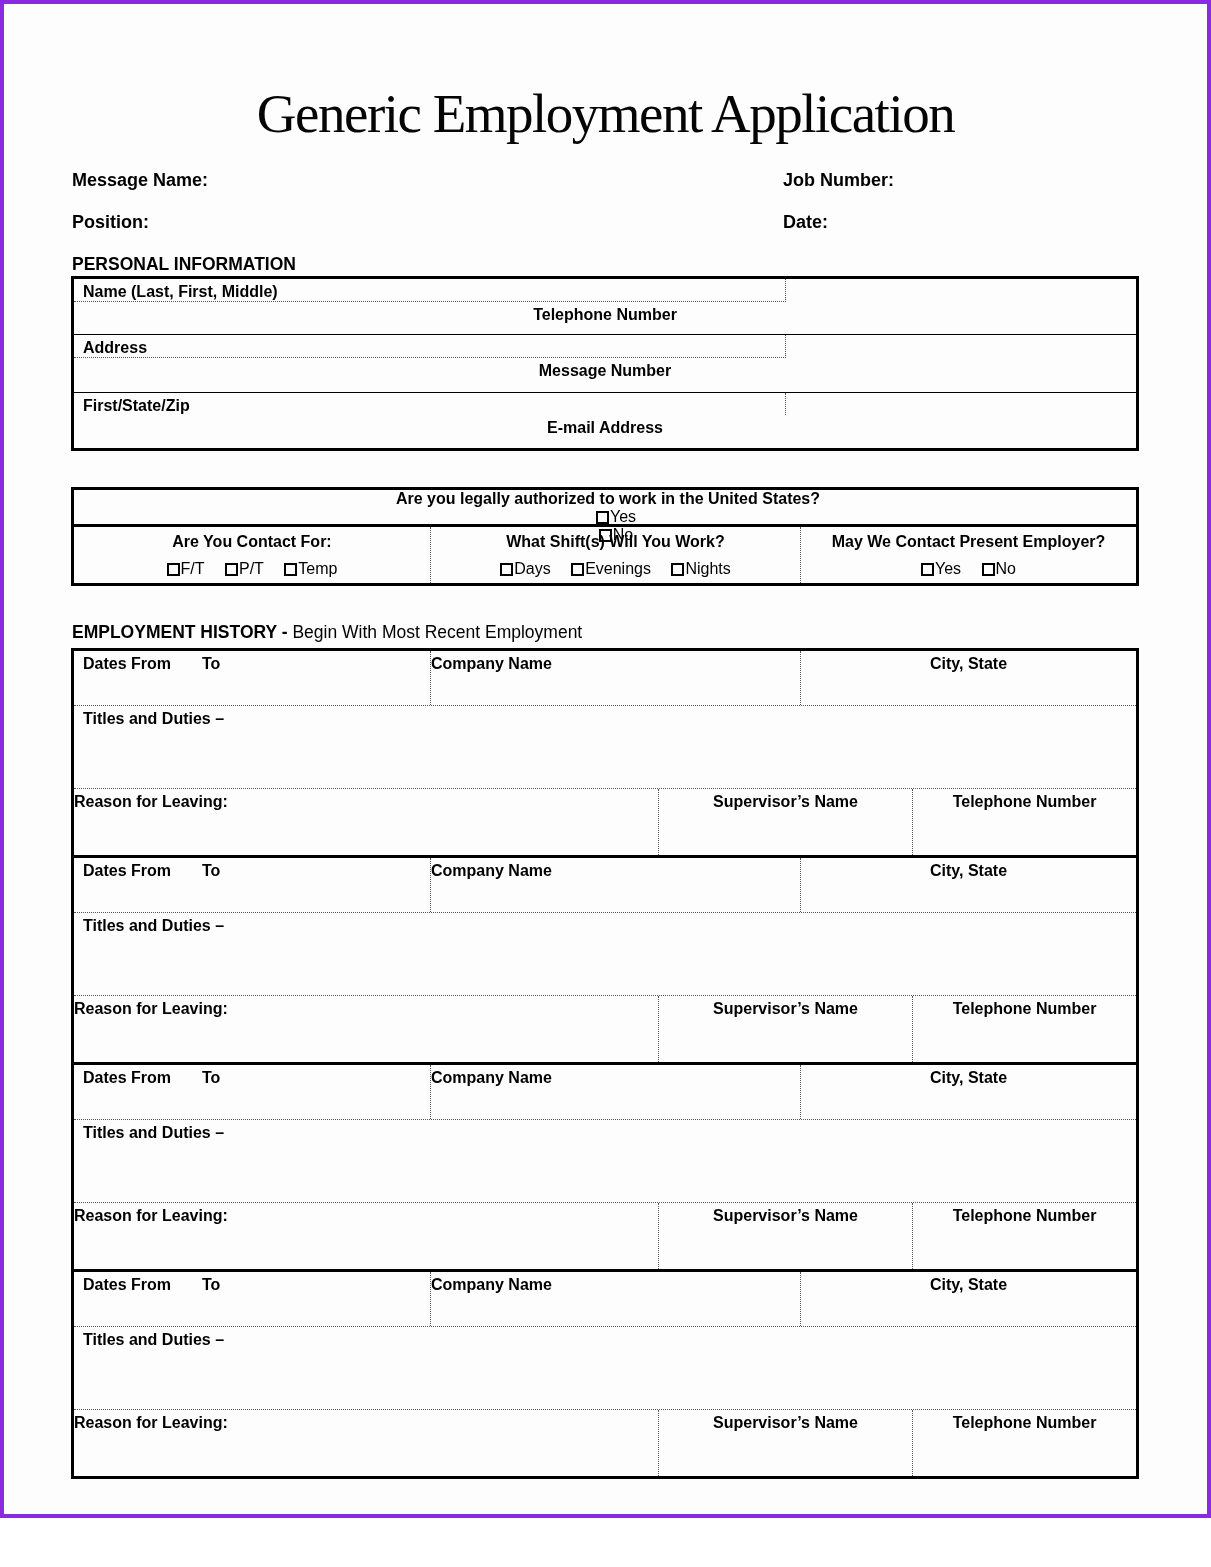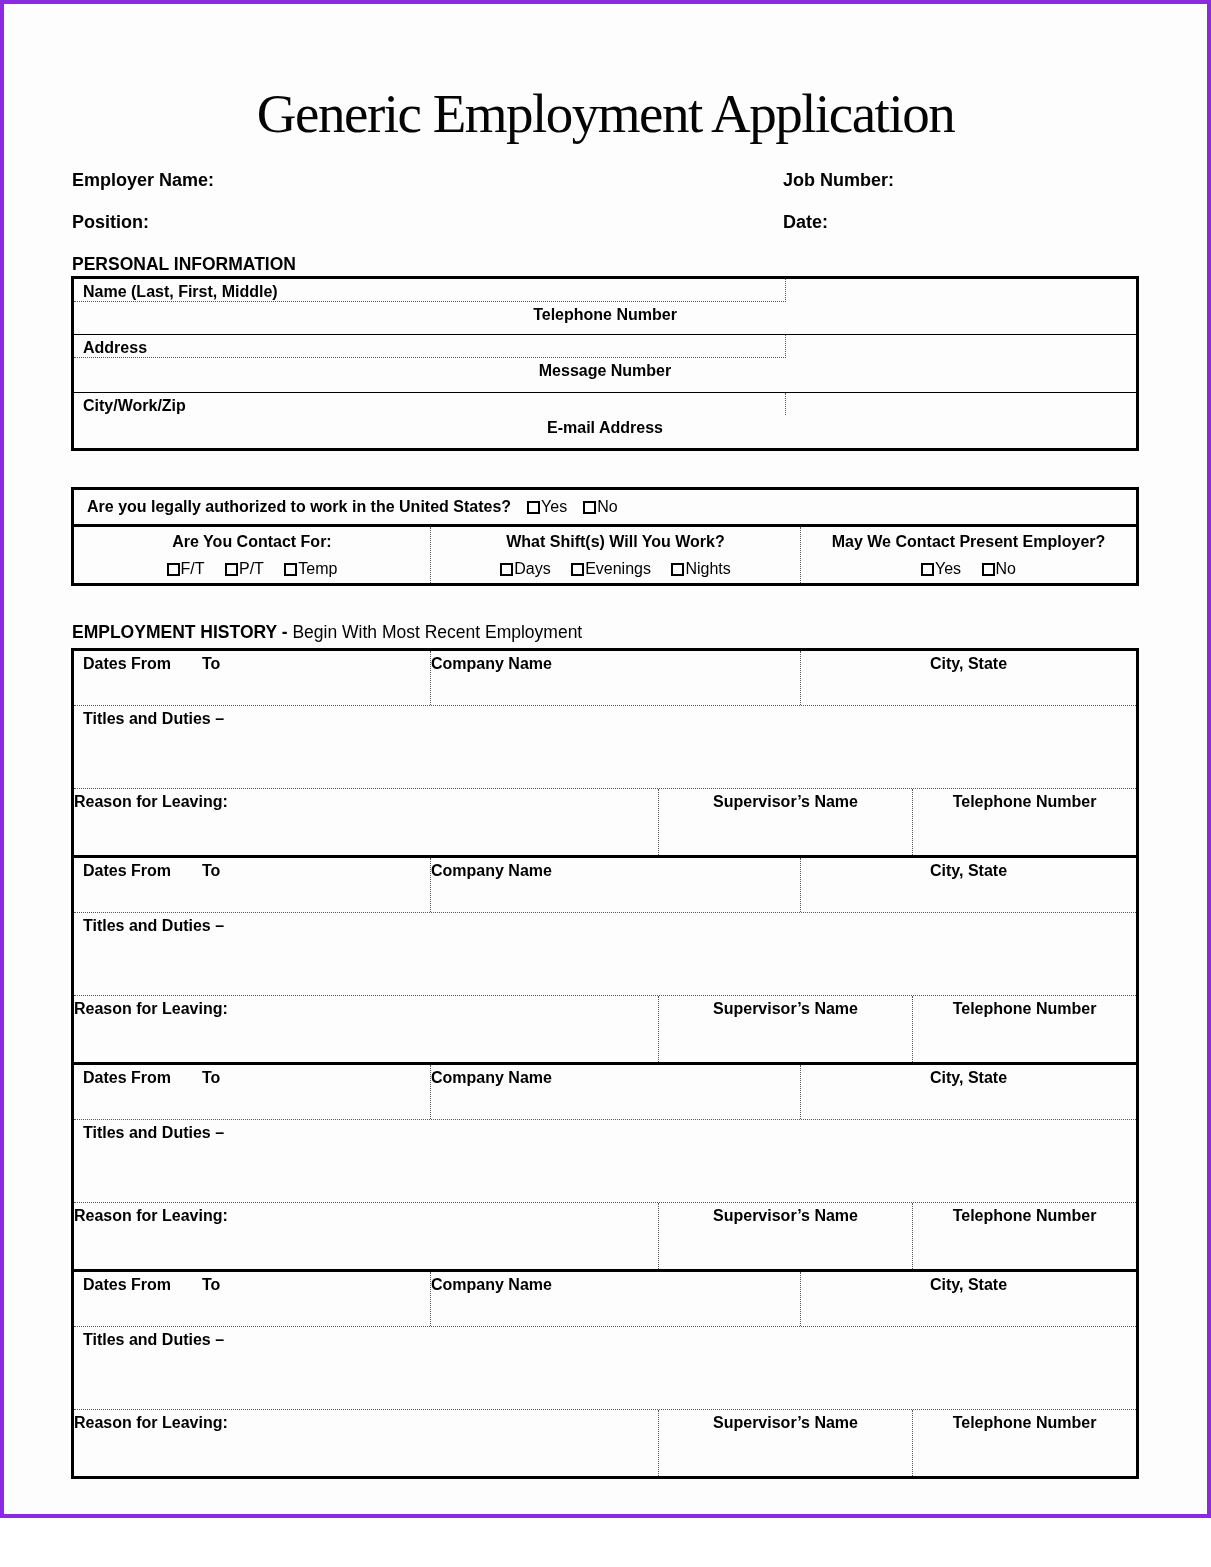--- a/index.html
+++ b/index.html
@@ -41,21 +41,21 @@
   .p-row.divided .p-right { border-bottom:1px solid #000; }
 
   
   .auth-table {
     position:absolute; left:67px; top:483px; width:1068px;
     border:3px solid #000;
   }
   .auth-q-row {
     height:37px; border-bottom:3px solid #000;
     display:flex; align-items:center;
-    padding-left:13px; font-size:16px;
+    padding-left:6px; font-size:16px;flex-direction:column;
   }
   .auth-q-row .q { font-weight:bold; }
   .auth-cols { display:flex; height:56px; }
   .auth-col { text-align:center; font-size:16px; }
   .auth-col.a1 { width:357px; border-right:1px dotted #555; }
   .auth-col.a2 { width:370px; border-right:1px dotted #555; }
   .auth-col.a3 { flex:1; }
   .auth-col .hdr { font-weight:bold; margin-top:6px; }
   .auth-col .opts { margin-top:9px; }
 
@@ -89,38 +89,38 @@
   .r3 { flex:1; text-align:center; }
   .to-label { margin-left:31px; }
 </style>
 </head>
 <body>
 
 <div class="page">
 
   <div class="doc-title">Generic Employment Application</div>
 
-  <div class="hdr-label" style="left:68px; top:166px;">Employer Name:</div>
+  <div class="hdr-label" style="left:68px; top:166px;">Message Name:</div>
   <div class="hdr-label" style="left:779px; top:166px;">Job Number:</div>
   <div class="hdr-label" style="left:68px; top:208px;">Position:</div>
   <div class="hdr-label" style="left:779px; top:208px;">Date:</div>
 
   <div class="section-title" style="left:68px; top:250px;">PERSONAL INFORMATION</div>
 
   <div class="p-table">
     <div class="p-row h1 divided">
       <div class="p-left"><span>Name (Last, First, Middle)</span></div>
       <div class="p-right"><span>Telephone Number</span></div>
     </div>
     <div class="p-row h2 divided">
       <div class="p-left"><span>Address</span></div>
       <div class="p-right"><span>Message Number</span></div>
     </div>
     <div class="p-row h3">
-      <div class="p-left"><span>City/Work/Zip</span></div>
+      <div class="p-left"><span>First/State/Zip</span></div>
       <div class="p-right"><span>E-mail Address</span></div>
     </div>
   </div>
 
   <div class="auth-table">
     <div class="auth-q-row">
       <span class="q">Are you legally authorized to work in the United States?</span>
       <span class="opt"><span class="cb"></span><span>Yes</span></span>
       <span class="opt"><span class="cb"></span><span>No</span></span>
     </div>

